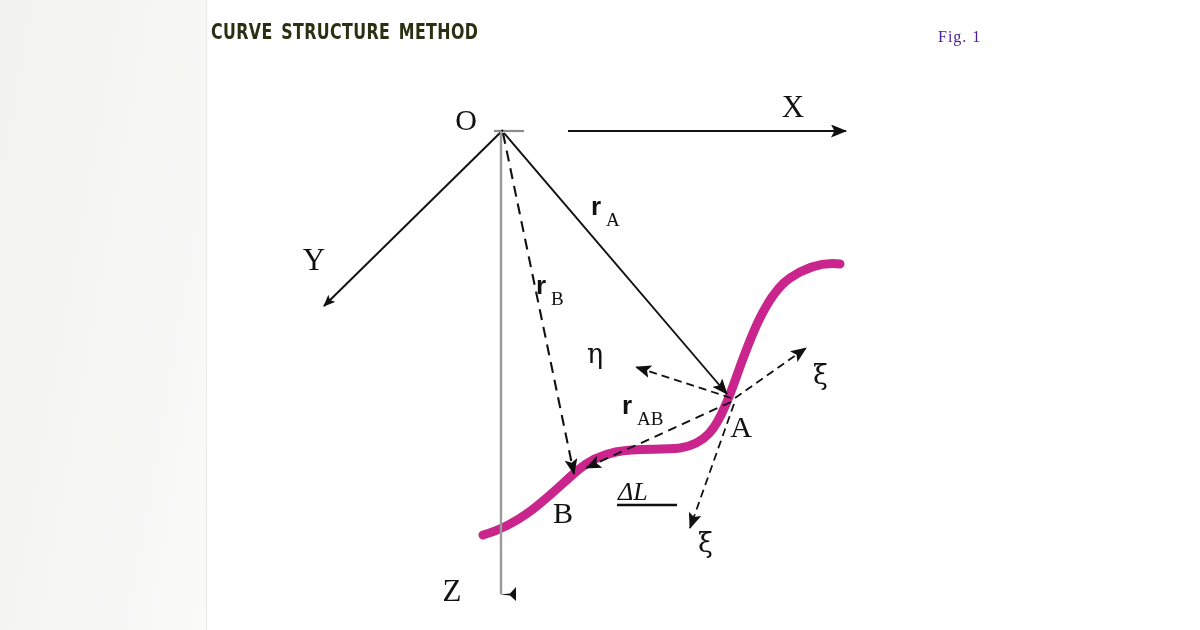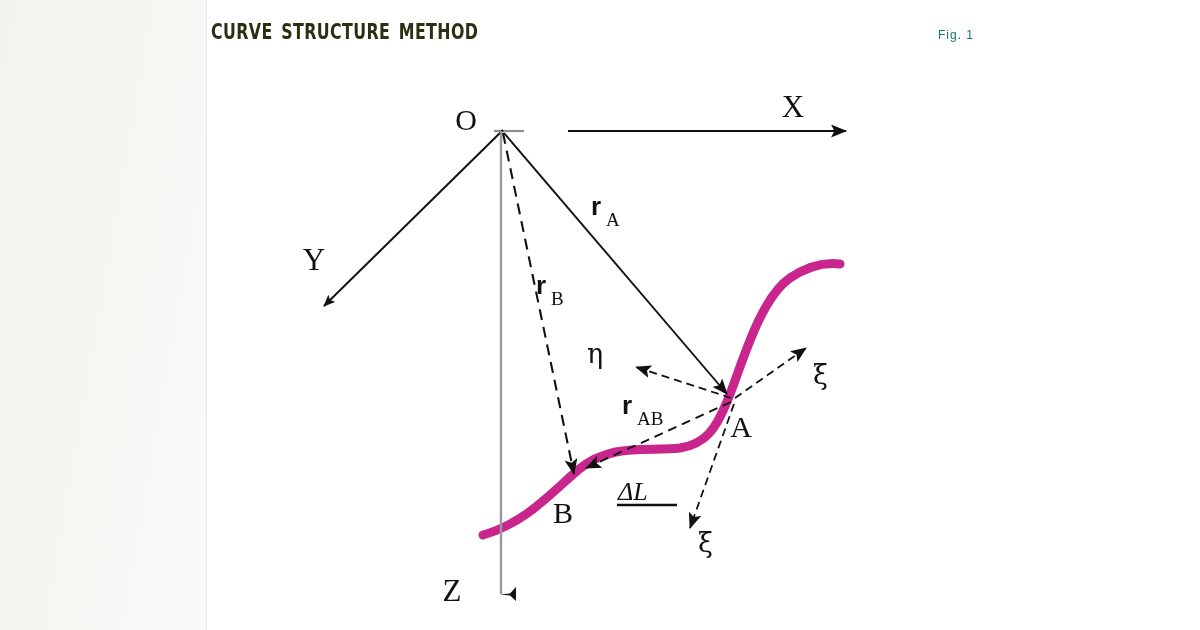--- a/index.html
+++ b/index.html
@@ -33,23 +33,23 @@
     color:#2a3012;
     font-variant:small-caps;
     text-transform:lowercase;
     line-height:1;
     transform:scaleX(0.80);
     transform-origin:left top;
     white-space:nowrap;
   }
   .figlabel{
     position:absolute;left:938px;top:28px;
-    font-family:Liberation Sans, sans-serif;
-    font-size:12px;
-    color:#0f766e;
+    font-family:Liberation Serif, serif;
+    font-size:16px;
+    color:#4c1d95;
     letter-spacing:1px;
     white-space:nowrap;
   }
 
   svg.diagram{position:absolute;left:0;top:0;width:1200px;height:630px;}
 
   .lbl{
     font-family:"Liberation Serif","DejaVu Serif",serif;
     fill:#111111;
   }

